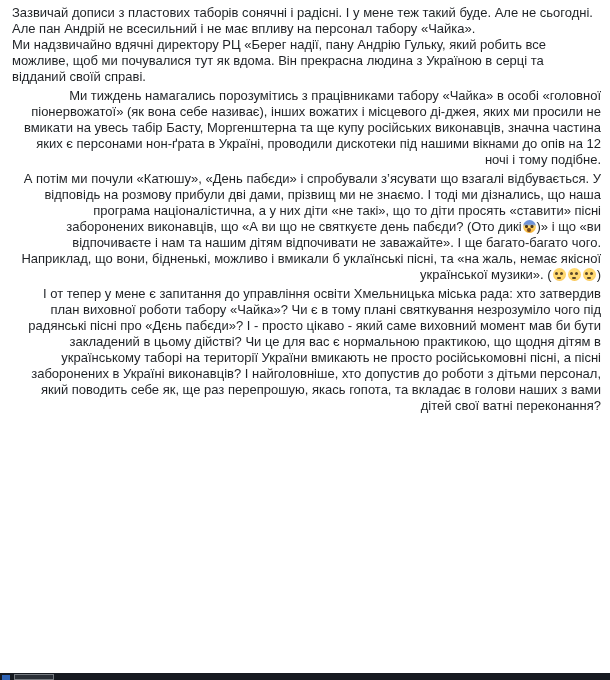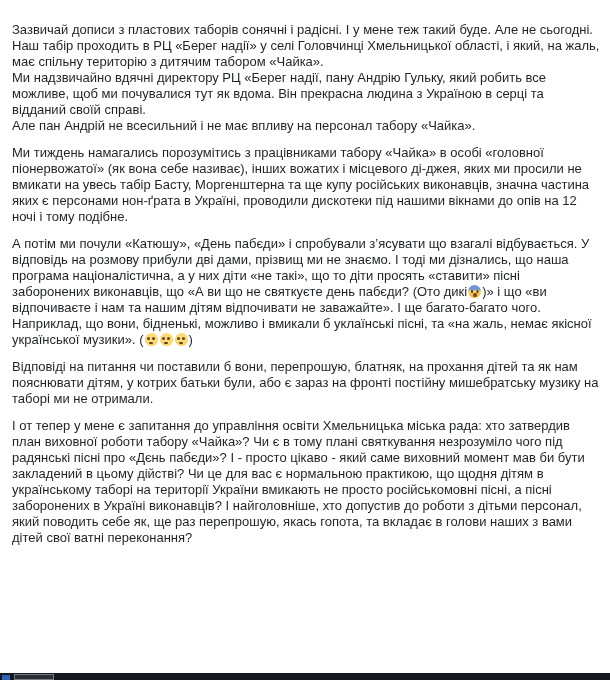--- a/index.html
+++ b/index.html
@@ -8,27 +8,27 @@
     background: #ffffff;
   }
   body {
     width: 610px;
     height: 680px;
     overflow: hidden;
     position: relative;
     font-family: "Liberation Sans", sans-serif;
   }
   .post {
-    padding: 22px 9px 0 12px;
+    padding: 5px 9px 0 12px;
     font-size: 13px;
     line-height: 16px;
     color: #1f2226;
   }
   .para { margin: 0; }
-  .para.gap { margin-top: 11px; }
+  .para.gap { margin-top: 3px; text-align: right; }
 
   
   .emoji {
     display: inline-block;
     width: 13px;
     height: 13px;
     border-radius: 50%;
     vertical-align: -2px;
     position: relative;
     margin: 0 1px;
@@ -94,25 +94,23 @@
     background: #2a2f36;
     border: 1px solid #767b80;
     box-sizing: border-box;
   }
 </style>
 </head>
 <body>
 
 <div class="post">
     <div class="para">Зазвичай дописи з пластових таборів сонячні і радісні. І у мене теж такий буде. Але не сьогодні.</div>
-    <div class="para">Наш табір проходить в РЦ «Берег надії» у селі Головчинці Хмельницької області, і який, на жаль, має спільну територію з дитячим табором «Чайка».</div>
+    <div class="para">Але пан Андрій не всесильний і не має впливу на персонал табору «Чайка».</div>
     <div class="para">Ми надзвичайно вдячні директору РЦ «Берег надії, пану Андрію Гульку, який робить все можливе, щоб ми почувалися тут як вдома. Він прекрасна людина з Україною в серці та відданий своїй справі.</div>
-    <div class="para">Але пан Андрій не всесильний і не має впливу на персонал табору «Чайка».</div>
     <div class="para gap">Ми тиждень намагались порозумітись з працівниками табору «Чайка» в особі «головної піонервожатої» (як вона себе називає), інших вожатих і місцевого ді-джея, яких ми просили не вмикати на увесь табір Басту, Моргенштерна та ще купу російських виконавців, значна частина яких є персонами нон-ґрата в Україні, проводили дискотеки під нашими вікнами до опів на 12 ночі і тому подібне.</div>
     <div class="para gap">А потім ми почули «Катюшу», «День пабєди» і спробували з’ясувати що взагалі відбувається. У відповідь на розмову прибули дві дами, прізвищ ми не знаємо. І тоді ми дізнались, що наша програма націоналістична, а у них діти «не такі», що то діти просять «ставити» пісні заборонених виконавців, що «А ви що не святкуєте день пабєди? (Ото дикі<span class="emoji emoji-screaming-face"></span>)» і що «ви відпочиваєте і нам та нашим дітям відпочивати не заважайте». І ще багато-багато чого. Наприклад, що вони, бідненькі, можливо і вмикали б уклаїнські пісні, та «на жаль, немає якісної української музики». (<span class="emoji emoji-flushed-face"></span><span class="emoji emoji-flushed-face"></span><span class="emoji emoji-flushed-face"></span>)</div>
-    <div class="para gap">Відповіді на питання чи поставили б вони, перепрошую, блатняк, на прохання дітей та як нам пояснювати дітям, у котрих батьки були, або є зараз на фронті постійну мишебратську музику на таборі ми не отримали.</div>
     <div class="para gap">І от тепер у мене є запитання до управління освіти Хмельницька міська рада: хто затвердив план виховної роботи табору «Чайка»? Чи є в тому плані святкування незрозуміло чого під радянські пісні про «Дєнь пабєди»? І - просто цікаво - який саме виховний момент мав би бути закладений в цьому дійстві? Чи це для вас є нормальною практикою, що щодня дітям в українському таборі на території України вмикають не просто російськомовні пісні, а пісні заборонених в Україні виконавців? І найголовніше, хто допустив до роботи з дітьми персонал, який поводить себе як, ще раз перепрошую, якась гопота, та вкладає в голови наших з вами дітей свої ватні переконання?</div>
   </div>
 
 <div class="taskbar">
   <div class="start-button"></div>
   <div class="taskbar-item"></div>
 </div>
 
 </body></html>

